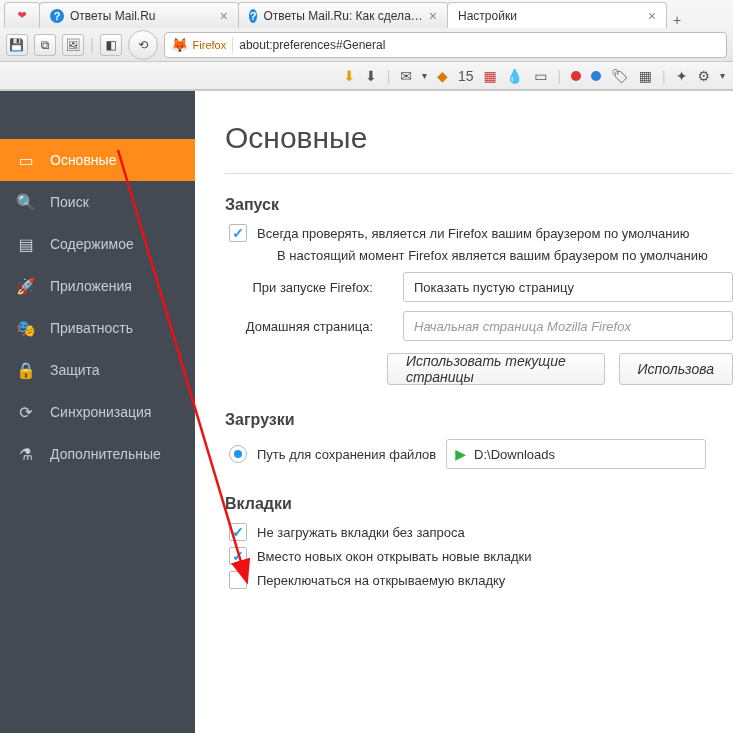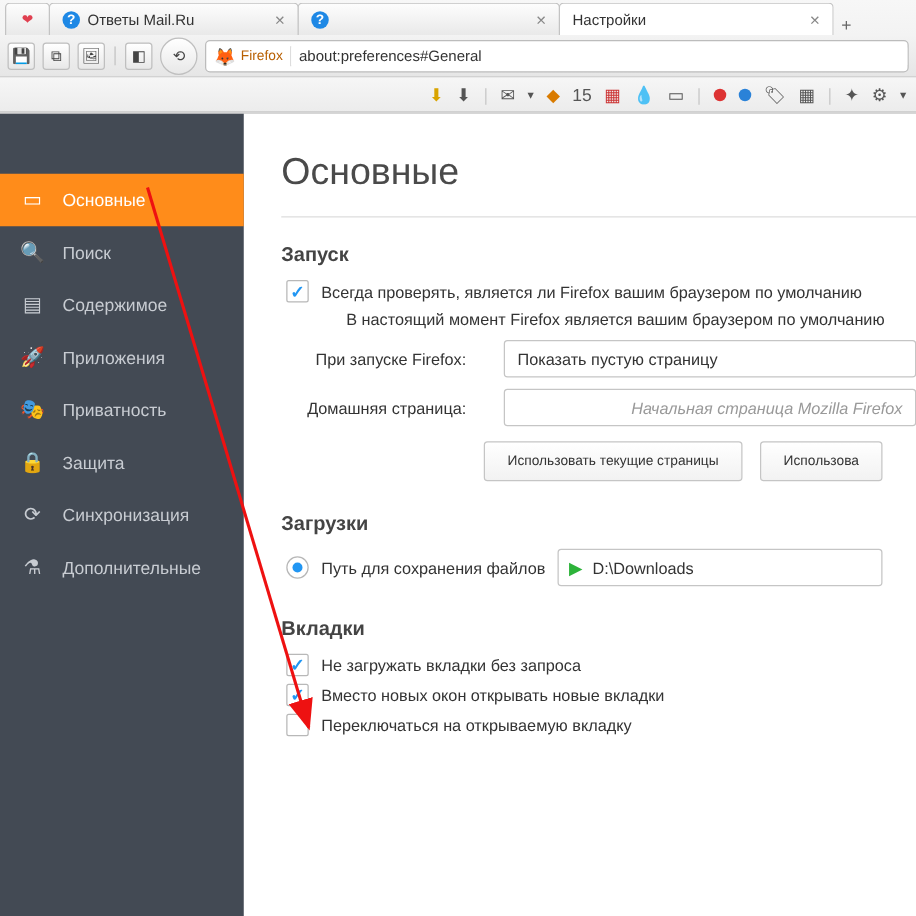--- a/index.html
+++ b/index.html
@@ -43,23 +43,23 @@
 
   .chk { width: 18px; height: 18px; border: 1px solid #b8b8b8; border-radius: 2px; background: #fff; display: inline-flex; align-items: center; justify-content: center; cursor: pointer; }
   .chk.checked::after { content: "✓"; color: #2196f3; font-size: 14px; font-weight: bold; }
 
   .radio { width: 18px; height: 18px; border: 1px solid #b8b8b8; border-radius: 50%; background: #fff; display: inline-flex; align-items: center; justify-content: center; cursor: pointer; }
   .radio.checked::after { content: ""; width: 8px; height: 8px; border-radius: 50%; background: #2196f3; }
 
   .form-row { display: flex; align-items: center; gap: 30px; margin: 9px 0; font-size: 13px; }
   .form-label { width: 148px; text-align: right; color: #333; }
   .sel, .txt { flex: 1; height: 30px; border: 1px solid #c5c5c5; border-radius: 3px; padding: 0 10px; font-size: 13px; background: #fff; display: flex; align-items: center; color: #333; }
-  .txt.placeholder { color: #999; font-style: italic; justify-content: flex-end; }
+  .txt.placeholder { color: #999; font-style: italic; }
   .btnrow { display: flex; gap: 14px; margin: 12px 0 0 162px; }
-  .btn { height: 32px; padding: 0 18px; border: 1px solid #c5c5c5; border-radius: 3px; background: linear-gradient(#fff,#f2f2f2); font-size: 11px; color: #333; cursor: pointer; display: inline-flex; align-items: center; }
+  .btn { height: 32px; padding: 0 18px; border: 1px solid #c5c5c5; border-radius: 3px; background: linear-gradient(#fff,#f2f2f2); font-size: 14px; color: #333; cursor: pointer; display: inline-flex; align-items: center; font-style: italic; }
 
   .downloads-path { flex: 1; display: flex; align-items: center; height: 30px; border: 1px solid #c5c5c5; border-radius: 3px; background: #fff; padding: 0 8px; gap: 8px; font-size: 13px; }
   .play-icon { color: #2db33a; font-size: 14px; }
 
   
   .arrow-svg { position: absolute; left: 0; top: 0; pointer-events: none; }
 </style>
 </head>
 <body>
 
@@ -68,20 +68,21 @@
     <div class="tab">
       <span class="favicon" style="color:#e04050">❤</span>
     </div>
     <div class="tab" style="width:200px">
       <span class="favicon" style="background:#1e88e5;color:#fff;border-radius:50%;width:14px;height:14px;line-height:14px;font-weight:bold">?</span>
       <span>Ответы Mail.Ru</span>
       <span class="closex">×</span>
     </div>
     <div class="tab" style="width:210px">
       <span class="favicon" style="background:#1e88e5;color:#fff;border-radius:50%;width:14px;height:14px;line-height:14px;font-weight:bold">?</span>
+      <span>Ответы Mail.Ru: Как сдела…</span>
       <span class="closex">×</span>
     </div>
     <div class="tab active" style="width:248px">
       <span>Настройки</span>
       <span class="closex">×</span>
     </div>
     <div class="newtab">+</div>
   </div>
 
   <div class="toolbar">

